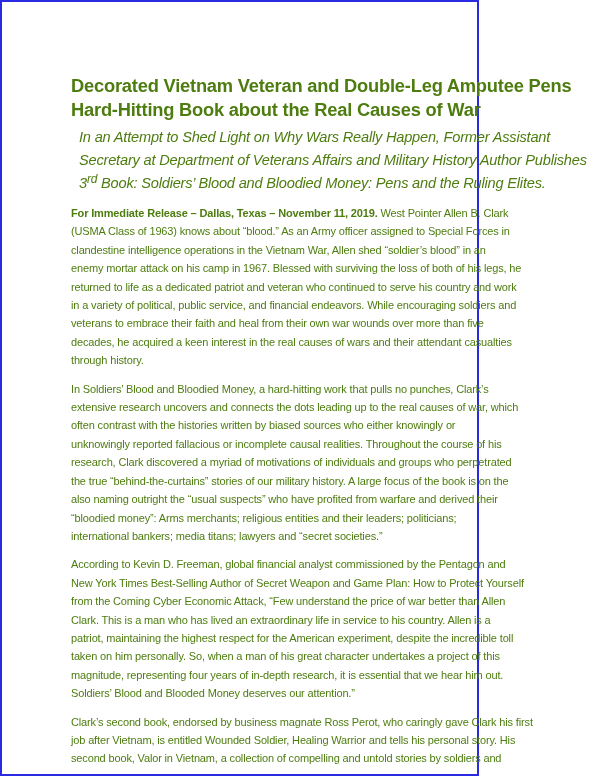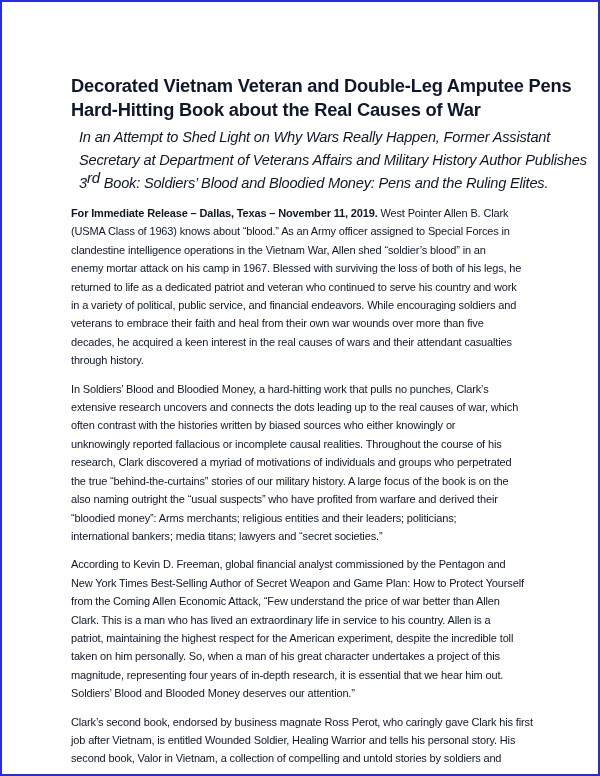--- a/index.html
+++ b/index.html
@@ -1,23 +1,23 @@
 <!DOCTYPE html>
 <html><head>
   <meta charset="utf-8">
   <style>
     html, body { margin: 0; padding: 0; background: #ffffff; }
     body { width: 600px; height: 776px; overflow: hidden; }
     .page {
       position: relative;
-      width: 600px; height: 776px;
+      width: 479px; height: 776px;
       box-sizing: border-box;
       border: 2px solid #2a2ae0;
       background: #ffffff;
-      color: #0f172a;
+      color: #4d7c0f;
       font-family: "Liberation Sans", "DejaVu Sans", sans-serif;
     }
     .content {
       position: absolute;
       left: 69px; top: 72px;
       width: 468px;
     }
     .title {
       font-weight: bold;
       font-size: 18.3px;
@@ -27,21 +27,21 @@
     }
     .title span { display: block; white-space: nowrap; }
     .subtitle {
       font-style: italic;
       font-size: 14.6px;
       line-height: 23px;
       margin: 0 0 9px 8px;
       letter-spacing: -0.2px;
     }
     .subtitle span.ln { display: block; white-space: nowrap; }
-    .subtitle sup { font-size: 15px; line-height: 0; vertical-align: 5px; }
+    .subtitle sup { font-size: 12px; line-height: 0; vertical-align: 5px; }
     .para {
       font-size: 11px;
       line-height: 18.4px;
       margin: 0 0 10px 0;
       letter-spacing: -0.15px;
     }
     .para span.ln { display: block; white-space: nowrap; }
     .b { font-weight: bold; }
     .i { }
   </style>
@@ -82,21 +82,21 @@
       <span class="ln">research, Clark discovered a myriad of motivations of individuals and groups who perpetrated</span>
       <span class="ln">the true “behind-the-curtains” stories of our military history. A large focus of the book is on the</span>
       <span class="ln">also naming outright the “usual suspects” who have profited from warfare and derived their</span>
       <span class="ln">“bloodied money”:  Arms merchants; religious entities and their leaders; politicians;</span>
       <span class="ln">international bankers; media titans; lawyers and “secret societies.”</span>
     </div>
 
     <div class="para">
       <span class="ln">According to Kevin D. Freeman, global financial analyst commissioned by the Pentagon and</span>
       <span class="ln"><span class="i">New York Times</span><span> Best-Selling Author of </span><span class="i">Secret Weapon</span><span> and </span><span class="i">Game Plan: How to Protect Yourself</span></span>
-      <span class="ln"><span class="i">from the Coming Allen Economic Attack</span><span>, “Few understand the price of war better than Allen</span></span>
+      <span class="ln"><span class="i">from the Coming Cyber Economic Attack</span><span>, “Few understand the price of war better than Allen</span></span>
       <span class="ln">Clark. This is a man who has lived an extraordinary life in service to his country. Allen is a</span>
       <span class="ln">patriot, maintaining the highest respect for the American experiment, despite the incredible toll</span>
       <span class="ln">taken on him personally. So, when a man of his great character undertakes a project of this</span>
       <span class="ln">magnitude, representing four years of in-depth research, it is essential that we hear him out.</span>
       <span class="ln">Soldiers’ Blood and Blooded Money deserves our attention.”</span>
     </div>
 
     <div class="para">
       <span class="ln">Clark’s second book, endorsed by business magnate Ross Perot, who caringly gave Clark his first</span>
       <span class="ln"><span>job after Vietnam, is entitled </span><span class="i">Wounded Soldier, Healing Warrior</span><span> and tells his personal story. His</span></span>

